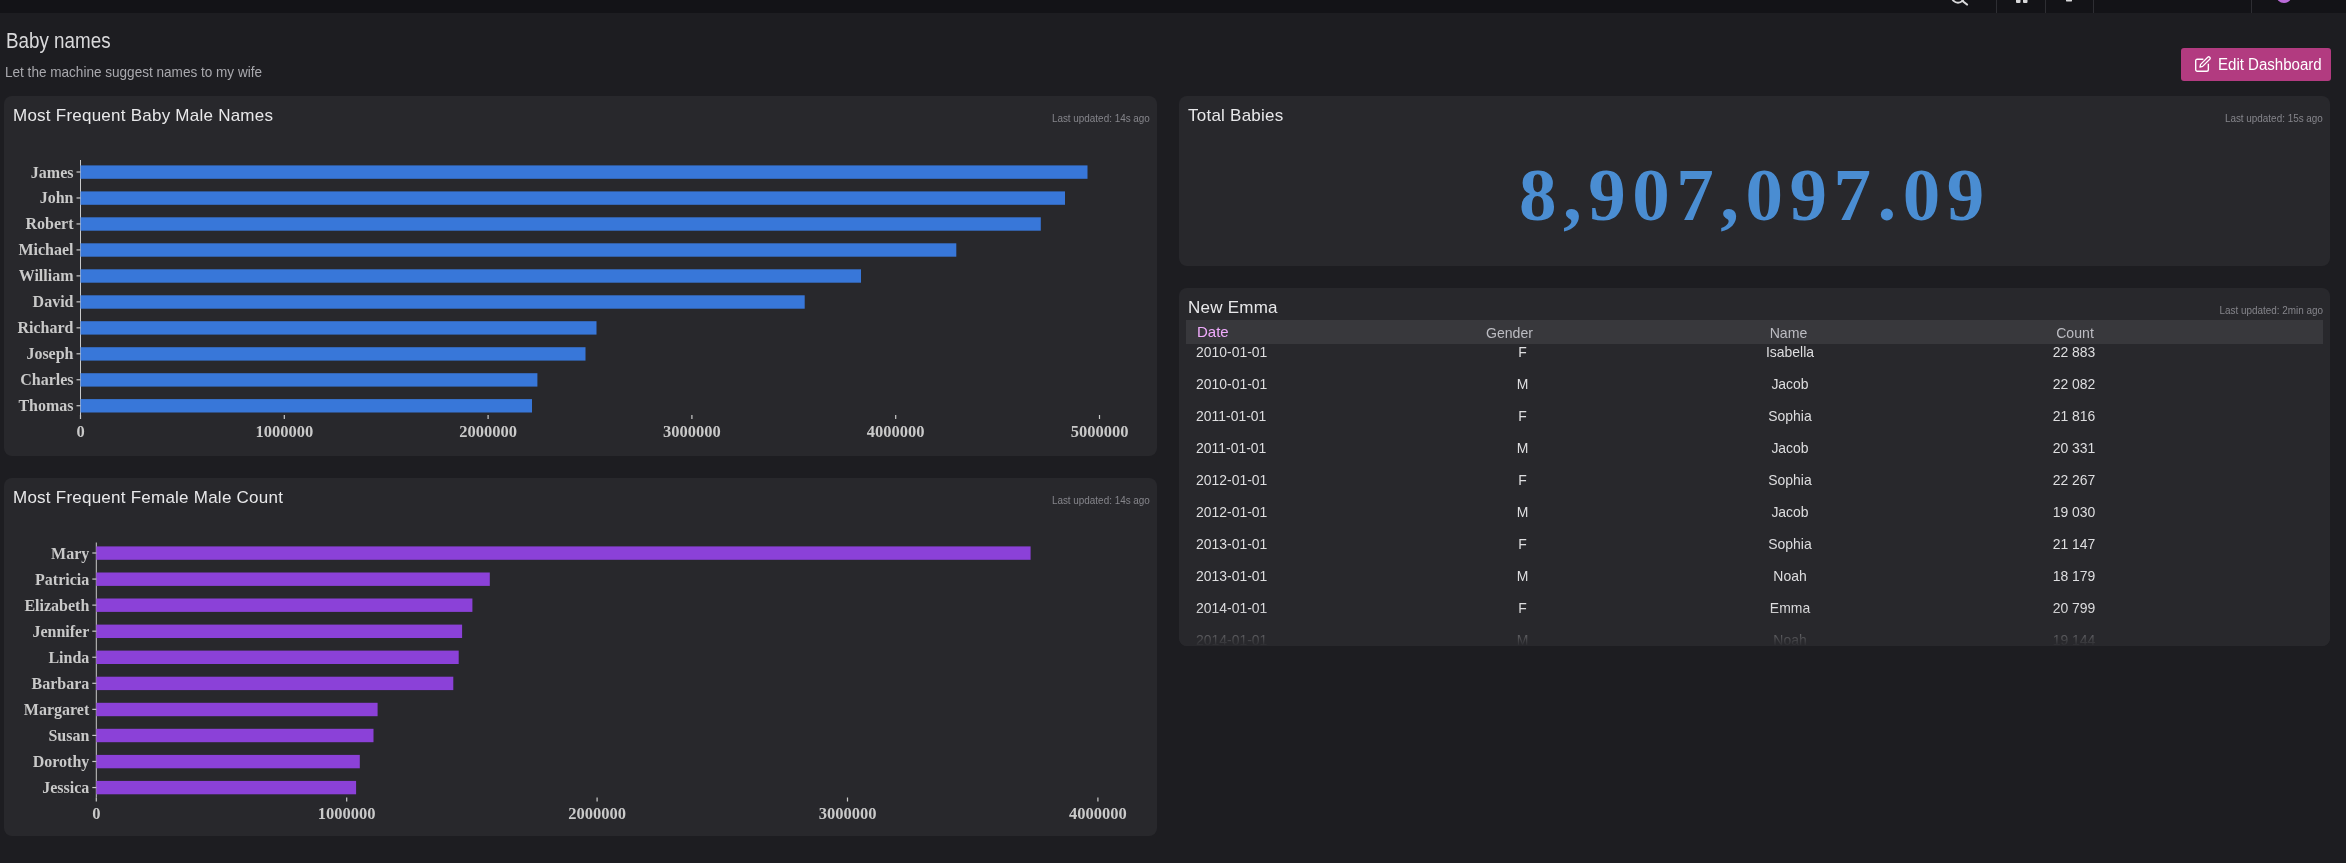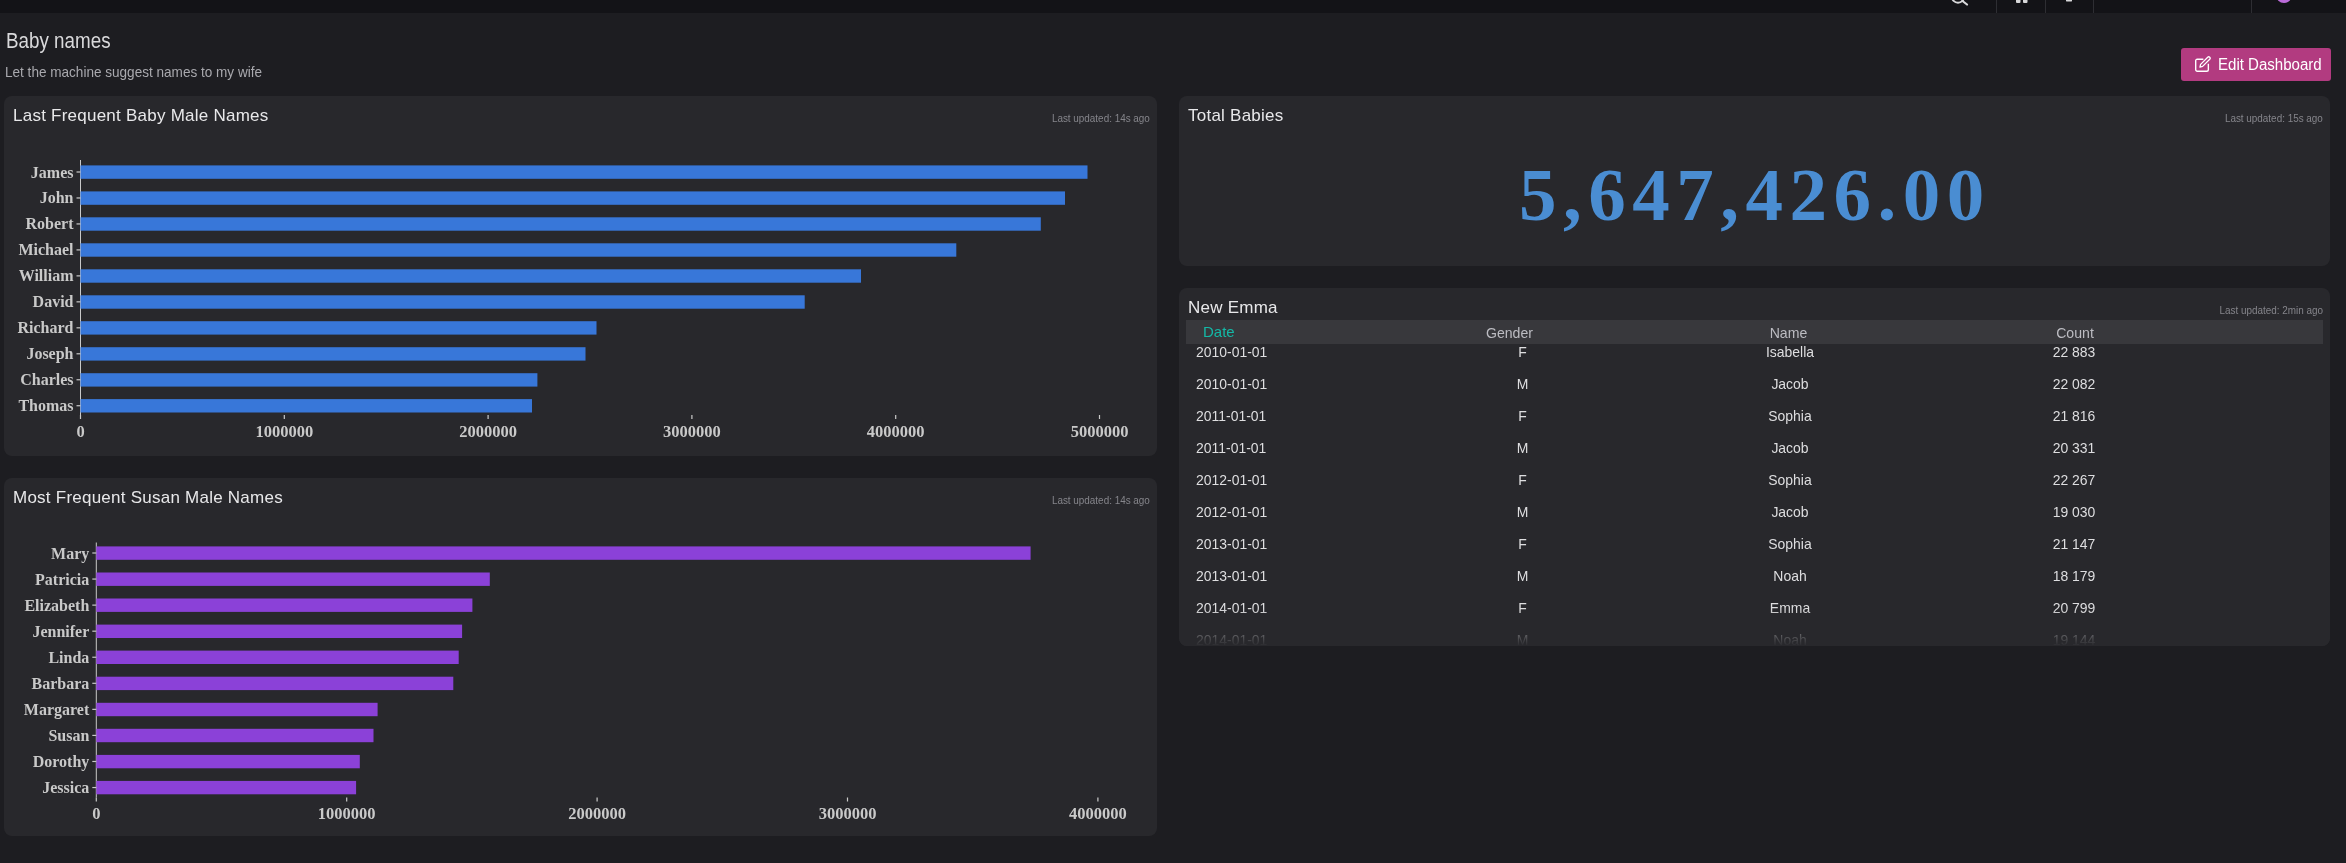--- a/index.html
+++ b/index.html
@@ -40,21 +40,21 @@
 
 <div class="abs" style="left:2181px; top:48px; width:150px; height:33px; background:#b23b80; border-radius:3px;">
   <svg class="abs" style="left:13px; top:8px" width="17" height="17" viewBox="0 0 16 16">
     <path d="M13.5 7.2 V13 a1.4 1.4 0 0 1 -1.4 1.4 H3 A1.4 1.4 0 0 1 1.6 13 V4.4 A1.4 1.4 0 0 1 3 3 h5.8" fill="none" stroke="#fff" stroke-width="1.3"></path>
     <path d="M12.9 1.2 a1.1 1.1 0 0 1 1.9 1.9 L8.1 9.8 5.6 10.4 6.2 7.9 Z" fill="none" stroke="#fff" stroke-width="1.2" stroke-linejoin="round"></path>
   </svg>
   <div class="abs" style="left:37px; top:7.5px; font-size:16px; color:#fff; transform:scaleX(0.94); transform-origin:left;">Edit Dashboard</div>
 </div>
 
 <div class="card" style="left:4px; top:96px; width:1153px; height:360px;">
-  <div class="ctitle">Last Frequent Baby Male Names</div>
+  <div class="ctitle">Most Frequent Baby Male Names</div>
   <div class="lastupd">Last updated: 14s ago</div>
   <svg class="abs" style="left:0;top:0" width="1153" height="360" viewBox="0 0 1153 360">
       <line x1="76.5" y1="64" x2="76.5" y2="319" stroke="#c9c9c9" stroke-width="1"></line>
       <rect x="76.5" y="69.4" width="1007" height="13.4" fill="#3877d9"></rect>
       <line x1="72.5" y1="76" x2="76.5" y2="76" stroke="#c9c9c9" stroke-width="1.2"></line>
       <text x="69.5" y="81.5" text-anchor="end" font-family="Liberation Serif" font-weight="bold" font-size="16" fill="#c9c9c9">James</text>
       <rect x="76.5" y="95.4" width="984.5" height="13.4" fill="#3877d9"></rect>
       <line x1="72.5" y1="101.97" x2="76.5" y2="101.97" stroke="#c9c9c9" stroke-width="1.2"></line>
       <text x="69.5" y="107.47" text-anchor="end" font-family="Liberation Serif" font-weight="bold" font-size="16" fill="#c9c9c9">John</text>
       <rect x="76.5" y="121.3" width="960.3" height="13.4" fill="#3877d9"></rect>
@@ -90,21 +90,21 @@
       <line x1="687.9000000000001" y1="319" x2="687.9000000000001" y2="323" stroke="#c9c9c9" stroke-width="1.2"></line>
       <text x="687.9000000000001" y="340.5" text-anchor="middle" font-family="Liberation Serif" font-weight="bold" font-size="16.5" fill="#c9c9c9">3000000</text>
       <line x1="891.7" y1="319" x2="891.7" y2="323" stroke="#c9c9c9" stroke-width="1.2"></line>
       <text x="891.7" y="340.5" text-anchor="middle" font-family="Liberation Serif" font-weight="bold" font-size="16.5" fill="#c9c9c9">4000000</text>
       <line x1="1095.5" y1="319" x2="1095.5" y2="323" stroke="#c9c9c9" stroke-width="1.2"></line>
       <text x="1095.5" y="340.5" text-anchor="middle" font-family="Liberation Serif" font-weight="bold" font-size="16.5" fill="#c9c9c9">5000000</text>
     </svg>
 </div>
 
 <div class="card" style="left:4px; top:478px; width:1153px; height:358px;">
-  <div class="ctitle">Most Frequent Susan Male Names</div>
+  <div class="ctitle">Most Frequent Female Male Count</div>
   <div class="lastupd">Last updated: 14s ago</div>
   <svg class="abs" style="left:0;top:0" width="1153" height="358" viewBox="0 0 1153 358">
       <line x1="92.3" y1="64.5" x2="92.3" y2="319.5" stroke="#c9c9c9" stroke-width="1"></line>
       <rect x="92.3" y="68.4" width="934.3" height="13.4" fill="#8b41d8"></rect>
       <line x1="88.3" y1="75" x2="92.3" y2="75" stroke="#c9c9c9" stroke-width="1.2"></line>
       <text x="85.3" y="80.5" text-anchor="end" font-family="Liberation Serif" font-weight="bold" font-size="16" fill="#c9c9c9">Mary</text>
       <rect x="92.3" y="94.5" width="393.5" height="13.4" fill="#8b41d8"></rect>
       <line x1="88.3" y1="101.06" x2="92.3" y2="101.06" stroke="#c9c9c9" stroke-width="1.2"></line>
       <text x="85.3" y="106.56" text-anchor="end" font-family="Liberation Serif" font-weight="bold" font-size="16" fill="#c9c9c9">Patricia</text>
       <rect x="92.3" y="120.5" width="376.1" height="13.4" fill="#8b41d8"></rect>
@@ -140,29 +140,29 @@
       <line x1="843.5" y1="319.5" x2="843.5" y2="323.5" stroke="#c9c9c9" stroke-width="1.2"></line>
       <text x="843.5" y="341" text-anchor="middle" font-family="Liberation Serif" font-weight="bold" font-size="16.5" fill="#c9c9c9">3000000</text>
       <line x1="1093.9" y1="319.5" x2="1093.9" y2="323.5" stroke="#c9c9c9" stroke-width="1.2"></line>
       <text x="1093.9" y="341" text-anchor="middle" font-family="Liberation Serif" font-weight="bold" font-size="16.5" fill="#c9c9c9">4000000</text>
     </svg>
 </div>
 
 <div class="card" style="left:1179px; top:96px; width:1151px; height:170px;">
   <div class="ctitle">Total Babies</div>
   <div class="lastupd">Last updated: 15s ago</div>
-  <div class="abs" style="left:340px; top:61px; font-family:'Liberation Serif',serif; font-weight:bold; font-size:75px; line-height:75px; color:#4a8dd2; letter-spacing:6.5px;" id="bignum">5,647,426.00</div>
+  <div class="abs" style="left:340px; top:61px; font-family:'Liberation Serif',serif; font-weight:bold; font-size:75px; line-height:75px; color:#4a8dd2; letter-spacing:6.5px;" id="bignum">8,907,097.09</div>
 </div>
 
 <div class="card" style="left:1179px; top:288px; width:1151px; height:358px; overflow:hidden;">
   <div class="ctitle">New Emma</div>
   <div class="lastupd">Last updated: 2min ago</div>
   <div class="abs" style="left:7px; top:32px; width:1137px; height:24px; background:#38383c;"></div>
   <div>
-      <div class="abs" style="left:24px; top:35px; font-size:15px; color:#14b8a6;text-align:right;">Date</div>
+      <div class="abs" style="left:18px; top:35px; font-size:15px; color:#f0abfc;text-align:right;">Date</div>
       <div class="abs" style="left:240px; top:36px; width:181px; text-align:center; font-size:15px; color:#bcbcc2; transform:scaleX(0.94);">Gender</div>
       <div class="abs" style="left:519px; top:36px; width:181px; text-align:center; font-size:15px; color:#bcbcc2; transform:scaleX(0.94);">Name</div>
       <div class="abs" style="left:805px; top:36px; width:182px; text-align:center; font-size:15px; color:#bcbcc2; transform:scaleX(0.94);">Count</div>
       <div class="abs" style="left:17px; top:54.5px; font-size:15px; color:#dedee0; transform:scaleX(0.93); transform-origin:left;">2010-01-01</div>
       <div class="abs" style="left:253px; top:54.5px; width:181px; text-align:center; font-size:15px; color:#dedee0; transform:scaleX(0.93);">F</div>
       <div class="abs" style="left:520px; top:54.5px; width:182px; text-align:center; font-size:15px; color:#dedee0; transform:scaleX(0.93);">Isabella</div>
       <div class="abs" style="left:804px; top:54.5px; width:182px; text-align:center; font-size:15px; color:#dedee0; transform:scaleX(0.93);">22 883</div>
       <div class="abs" style="left:17px; top:86.5px; font-size:15px; color:#dedee0; transform:scaleX(0.93); transform-origin:left;">2010-01-01</div>
       <div class="abs" style="left:253px; top:86.5px; width:181px; text-align:center; font-size:15px; color:#dedee0; transform:scaleX(0.93);">M</div>
       <div class="abs" style="left:520px; top:86.5px; width:182px; text-align:center; font-size:15px; color:#dedee0; transform:scaleX(0.93);">Jacob</div>

